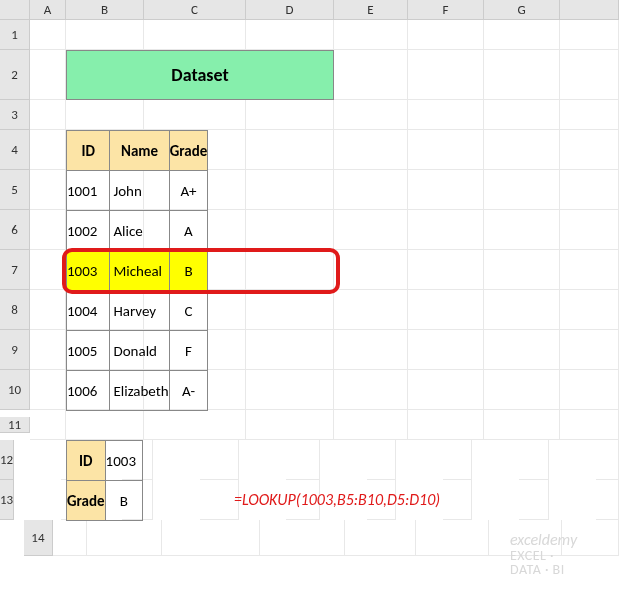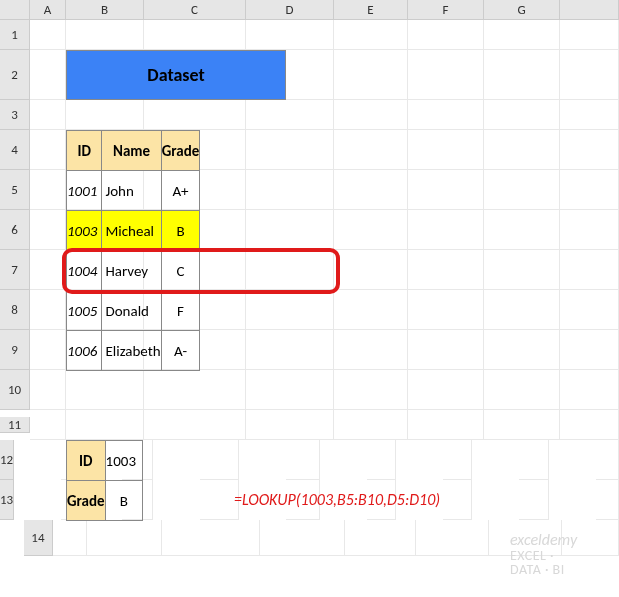--- a/index.html
+++ b/index.html
@@ -40,22 +40,22 @@
     .r11 { height: 30px; align-items: center; }
     .r12, .r13 { height: 40px; gap: 47px; }
     .r14 { height: 36px; padding-left: 24px; }
 
     
     .overlay { position: absolute; top: 20px; left: 30px; }
 
     .dataset-title {
       position: absolute;
       top: 30px; left: 36px;
-      width: 220px; height: 50px;
-      background: #3b82f6;
+      width: 268px; height: 50px;
+      background: #86efac;
       border: 1px solid #888;
       display: flex; align-items: center; justify-content: center;
       font-weight: bold; font-size: 18px;
     }
 
     .table1 {
       position: absolute;
       top: 110px; left: 36px;
       border-collapse: collapse;
     }
@@ -65,21 +65,21 @@
       font-size: 15px;
     }
     .table1 th {
       background: #fce4a6;
       font-weight: bold;
       text-align: center;
     }
     .th-id { width: 78px; }
     .th-name { width: 102px; }
     .th-grade { width: 88px; }
-    .td-id { text-align: right; padding-right: 4px; font-style: italic; }
+    .td-id { text-align: right; padding-right: 12px; }
     .td-name { text-align: left; padding-left: 3px; margin-top: 36px; }
     .td-grade { text-align: center; }
     .hl-row td { background: #ffff00; }
 
     .red-box {
       position: absolute;
       top: 228px; left: 32px;
       width: 278px; height: 46px;
       border: 4px solid #e01a1a;
       border-radius: 10px;
@@ -314,20 +314,25 @@
         <th class="th-name">Name</th>
         <th class="th-grade">Grade</th>
       </tr>
     </thead>
     <tbody id="tbody1">
         <tr>
           <td class="td-id">1001</td>
           <td class="td-name">John</td>
           <td class="td-grade">A+</td>
         </tr>
+        <tr>
+          <td class="td-id">1002</td>
+          <td class="td-name">Alice</td>
+          <td class="td-grade">A</td>
+        </tr>
         <tr class="hl-row">
           <td class="td-id">1003</td>
           <td class="td-name">Micheal</td>
           <td class="td-grade">B</td>
         </tr>
         <tr>
           <td class="td-id">1004</td>
           <td class="td-name">Harvey</td>
           <td class="td-grade">C</td>
         </tr>

